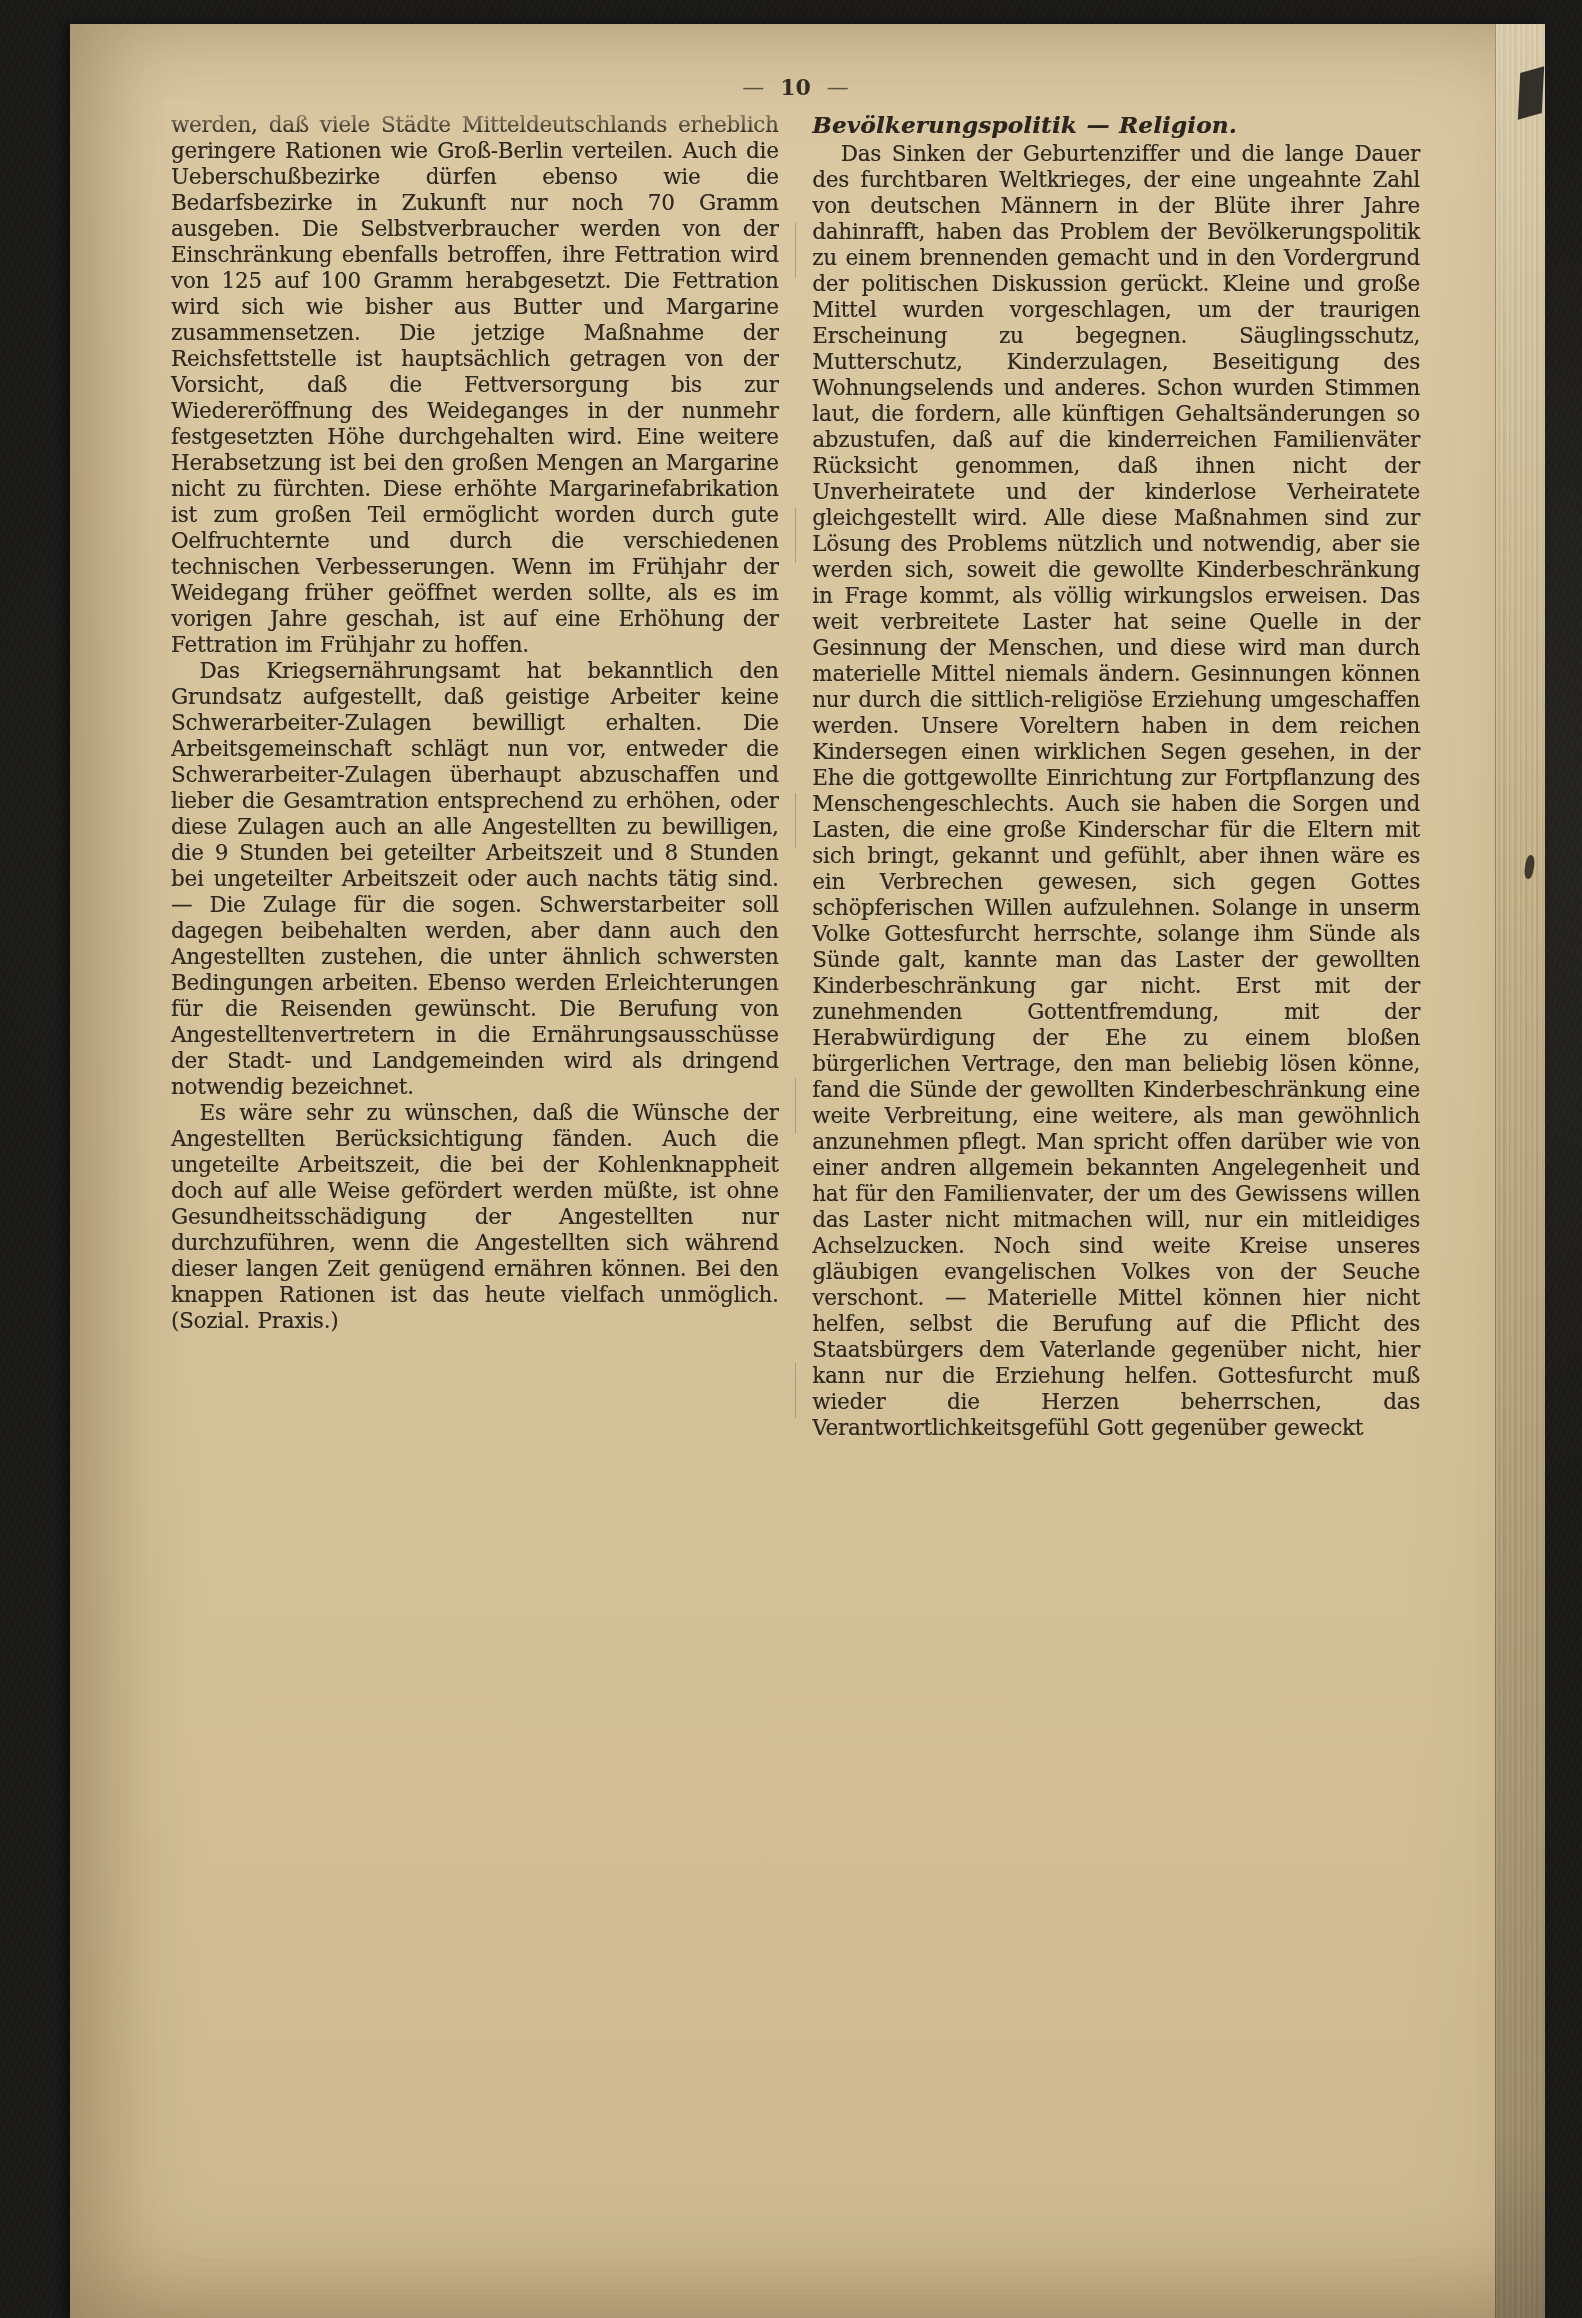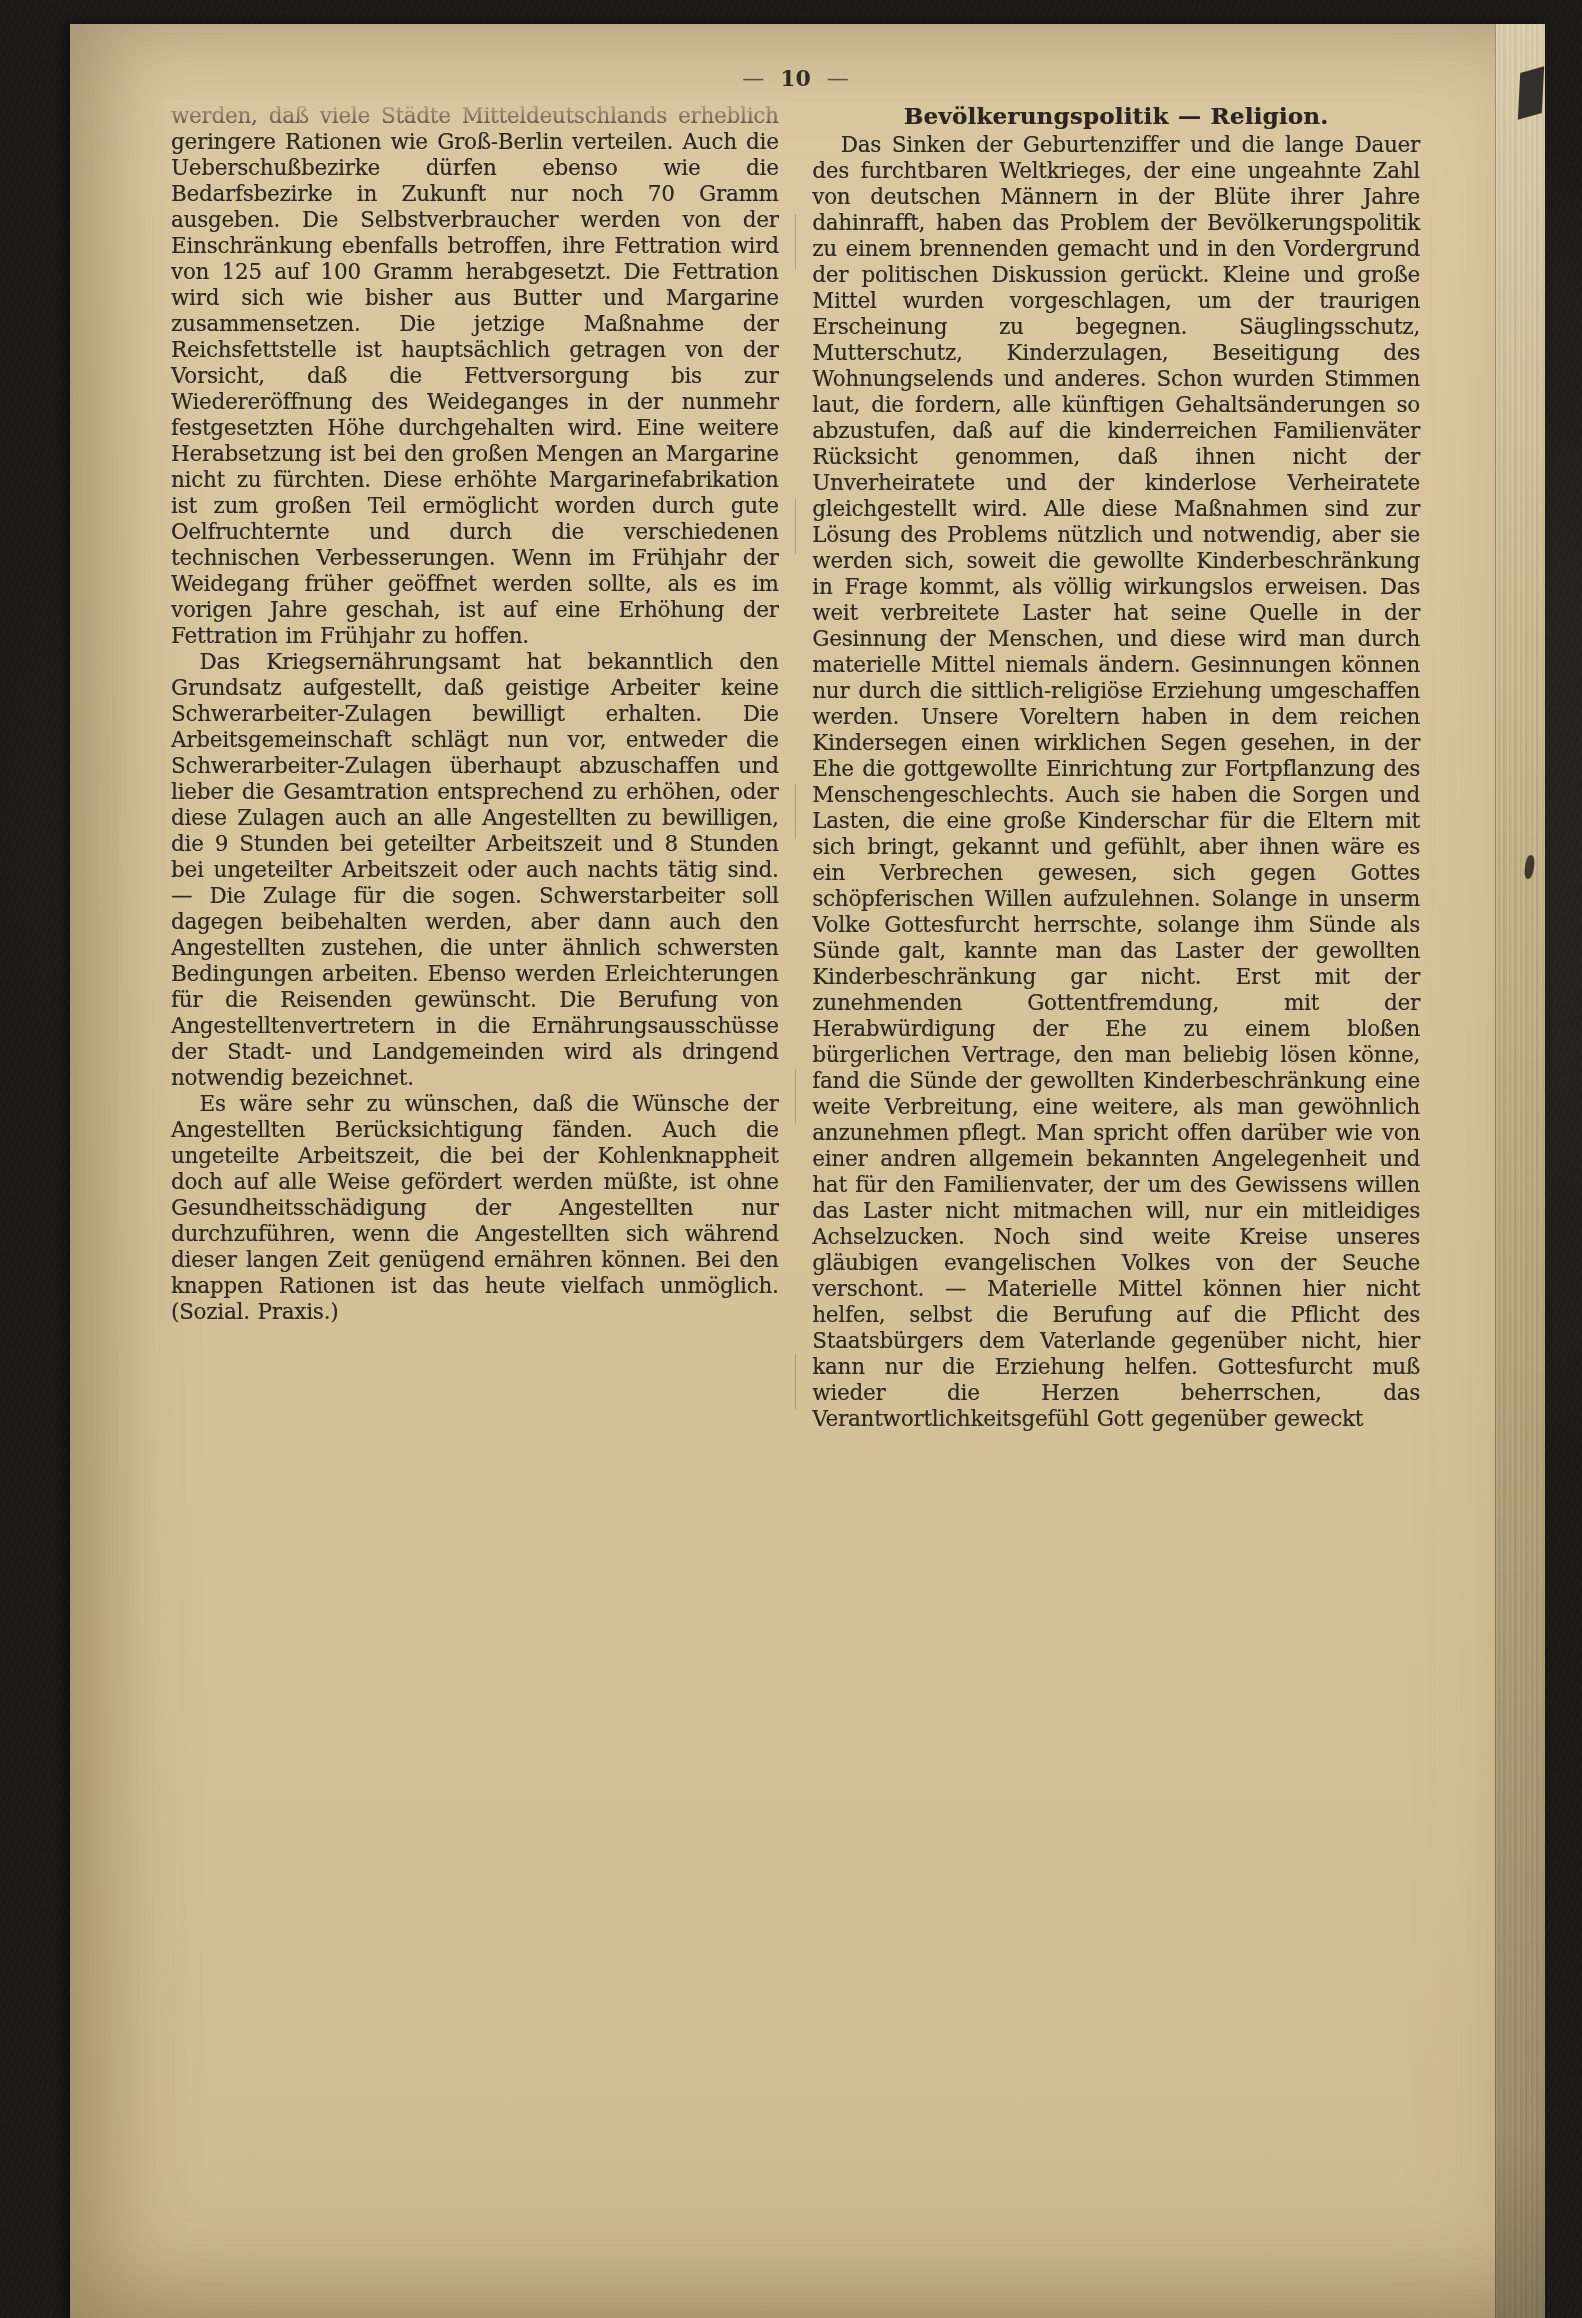--- a/index.html
+++ b/index.html
@@ -65,21 +65,21 @@
     right: 11px;
     top: 831px;
     width: 8.7px;
     height: 24px;
     border-radius: 45%;
     background: rgba(42, 36, 27, 0.85);
     transform: rotate(8deg);
   }
   .content {
     position: absolute;
-    top: 0;
+    top: 9px;
     left: 0;
     right: 51px;
     box-sizing: border-box;
     padding: 41px 74px 0 101px;
   }
   .page-number-row {
     text-align: center;
     font-size: 22px;
     font-weight: bold;
     line-height: 27px;
@@ -119,25 +119,25 @@
   }
   .para {
     margin: 0;
   }
   .para.indent {
     text-indent: 28.5px;
   }
   .col-heading {
     font-size: 23px;
     font-weight: bold;
-    text-align: center;
     margin: 0 0 3.2px 0;
     letter-spacing: 0.2px;
     color: #2b251d;
     text-shadow: 0.3px 0 0 rgba(43,37,29,0.6);
+    font-style: italic;
   }
   .scan-fade {
     position: absolute;
     top: 76px;
     left: 93px;
     width: 633px;
     height: 33px;
     background: linear-gradient(180deg, rgba(216,198,160,0.9) 0%, rgba(216,198,160,0.45) 55%, rgba(216,198,160,0) 100%);
     pointer-events: none;
   }

